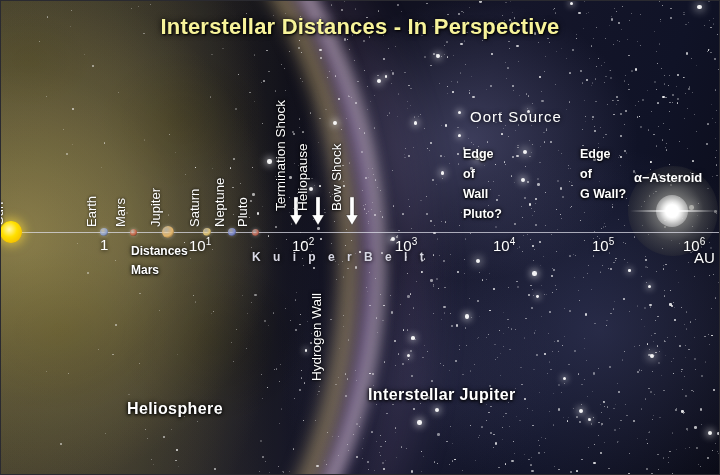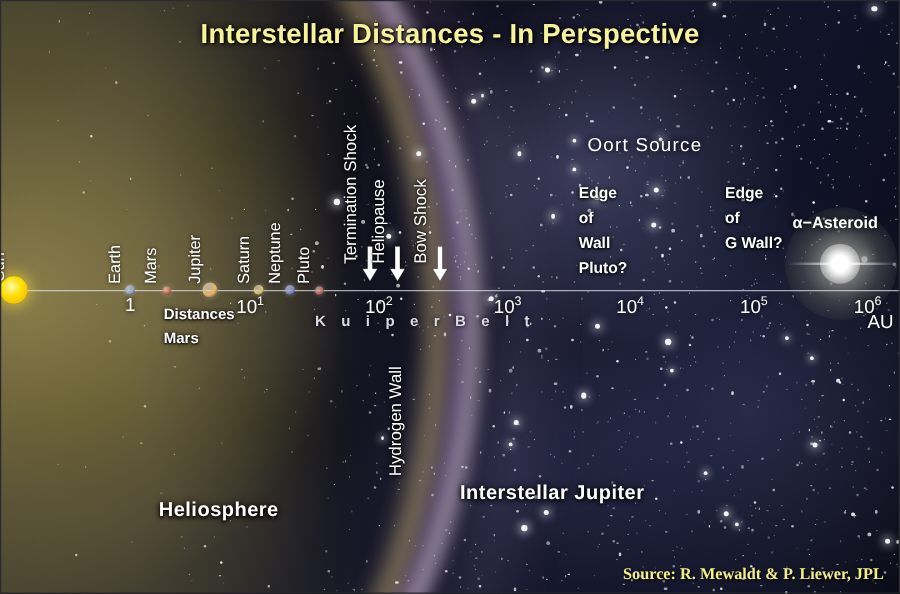--- a/index.html
+++ b/index.html
@@ -1558,16 +1558,15 @@
       <div class="lbl soft-lbl" style="left: 634px; top: 170px; font-size: 13px; font-weight: bold;">α−Asteroid</div>
     </div>
   <div id="regions-layer">
       <div class="lbl region-lbl" style="left: 91px; top: 400px; margin-left: 36px;">Heliosphere</div>
       <div class="lbl region-lbl" style="left: 368px; top: 386px;">Interstellar Jupiter</div>
     </div>
 
   <div class="lbl tick" style="left:694px;top:249px;font-size:15px;">AU</div>
 
   <div id="title">Interstellar Distances - In Perspective</div>
-  <div id="source">Source: R. Mewaldt &amp; P. Liewer, JPL</div>
 
   <div id="frame"></div>
 </div>
 
 </body></html>

